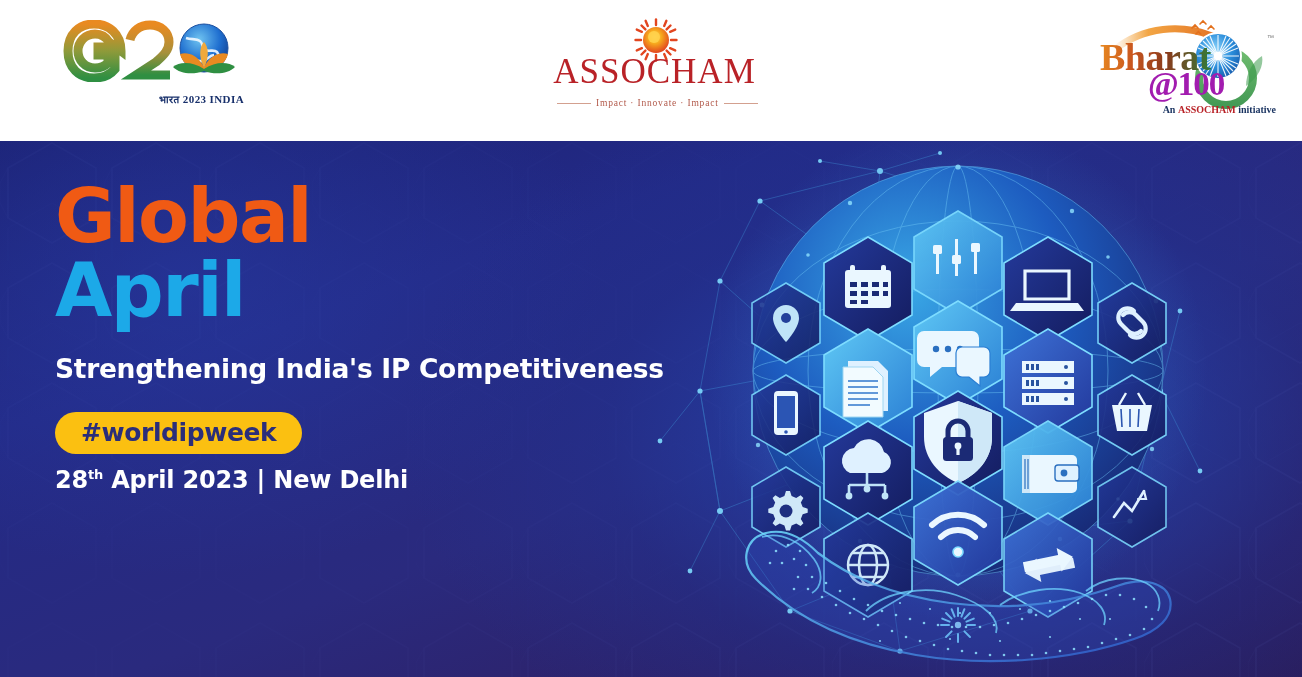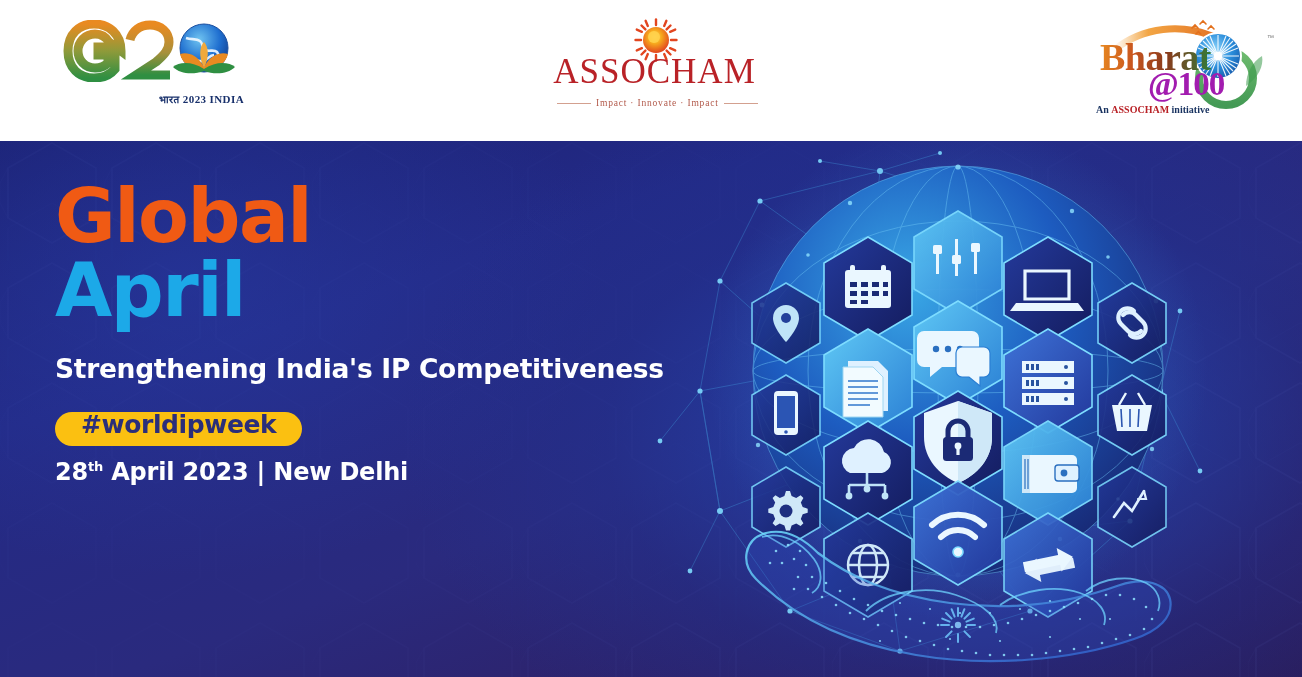--- a/index.html
+++ b/index.html
@@ -46,21 +46,21 @@
     line-height:1; letter-spacing:-.5px;
     background:linear-gradient(95deg,#e98a21 0%,#c9551e 30%,#8a3b1c 60%,#2f7d3a 100%);
     -webkit-background-clip:text; background-clip:text; color:transparent;
   }
   .bh-at {
     position:absolute; left:52px; top:52px;
     font-family:"Liberation Serif", serif; font-size:33px; font-weight:700;
     color:#a21caf; line-height:1; letter-spacing:-1px;
   }
   .bh-sub {
-    position:absolute; left:0; top:88px; width:180px; text-align:left;
+    position:absolute; left:0; top:88px; width:180px; text-align:right;
     font-family:"Liberation Serif", serif; font-size:10px; font-weight:700;
     color:#17315f; white-space:nowrap;
   }
   .bh-sub b { color:#b92227; }
   .bh-tm { position:absolute; right:2px; top:18px; font-size:7px; color:#777; }
 
   
   .banner {
     position:absolute; left:0; top:141px; width:1302px; height:636px;
     overflow:hidden;
@@ -86,21 +86,21 @@
 
   .subtitle {
     margin-top:26px;
     font-family:"DejaVu Sans", sans-serif; font-weight:700;
     font-size:26.5px; color:#ffffff; letter-spacing:-.3px; white-space:nowrap;
   }
 
   .pill {
     display:inline-block; margin-top:28px;
     background:#fbc011; border-radius:22px;
-    padding:0 26px 9px 26px;
+    padding:8px 26px 9px 26px;
     font-family:"DejaVu Sans", sans-serif; font-weight:700;
     font-size:25px; color:#2b2e7a; letter-spacing:-.4px; line-height:1;
   }
 
   .dateline {
     margin-top:12px;
     font-family:"DejaVu Sans", sans-serif; font-weight:700;
     font-size:24px; color:#ffffff; letter-spacing:-.2px; white-space:nowrap;
   }
   .dateline sup { font-size:13px; vertical-align:super; }

